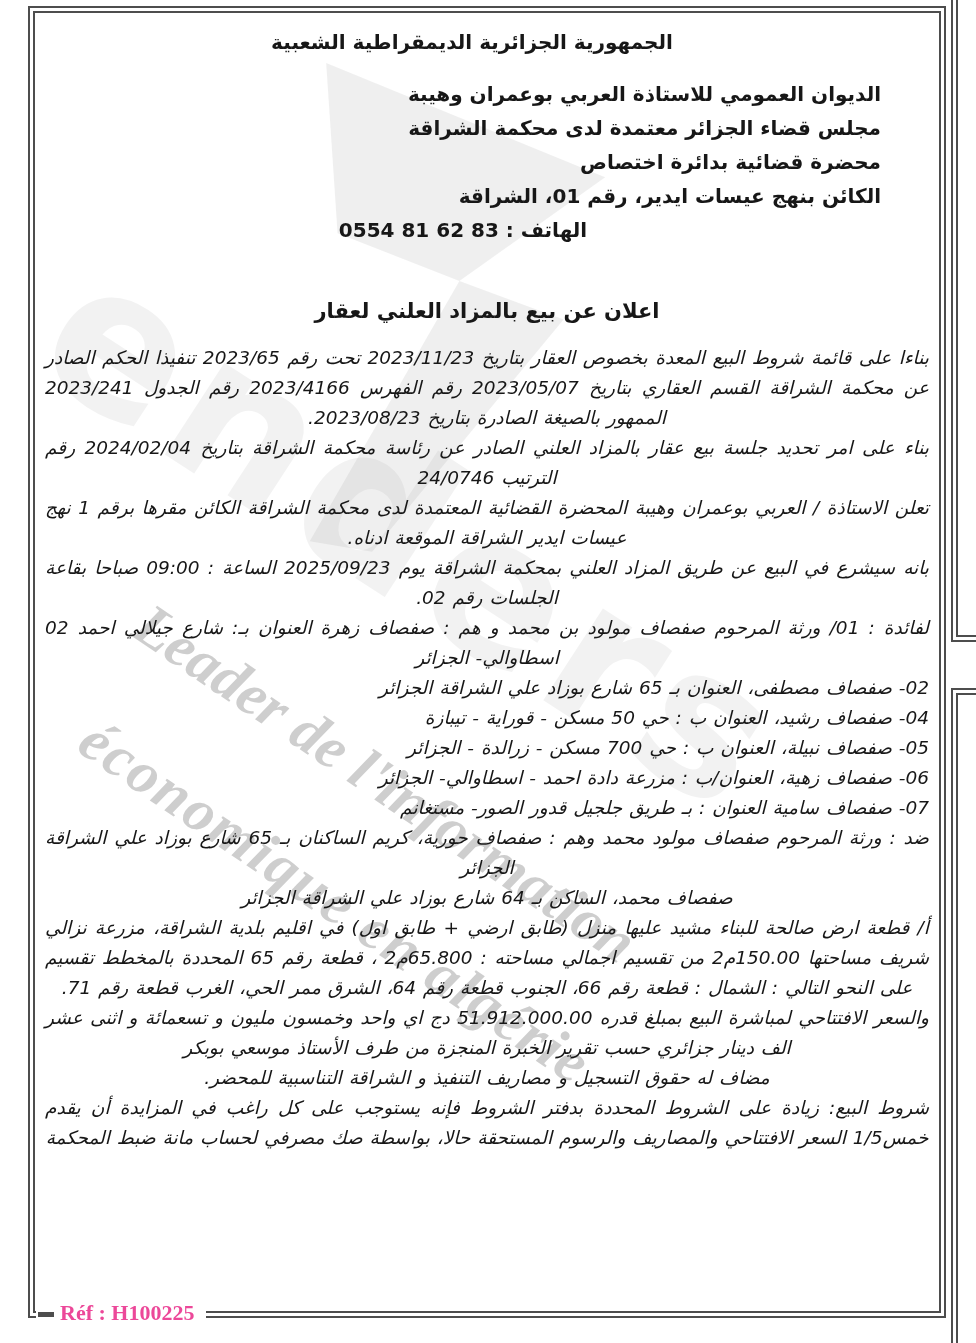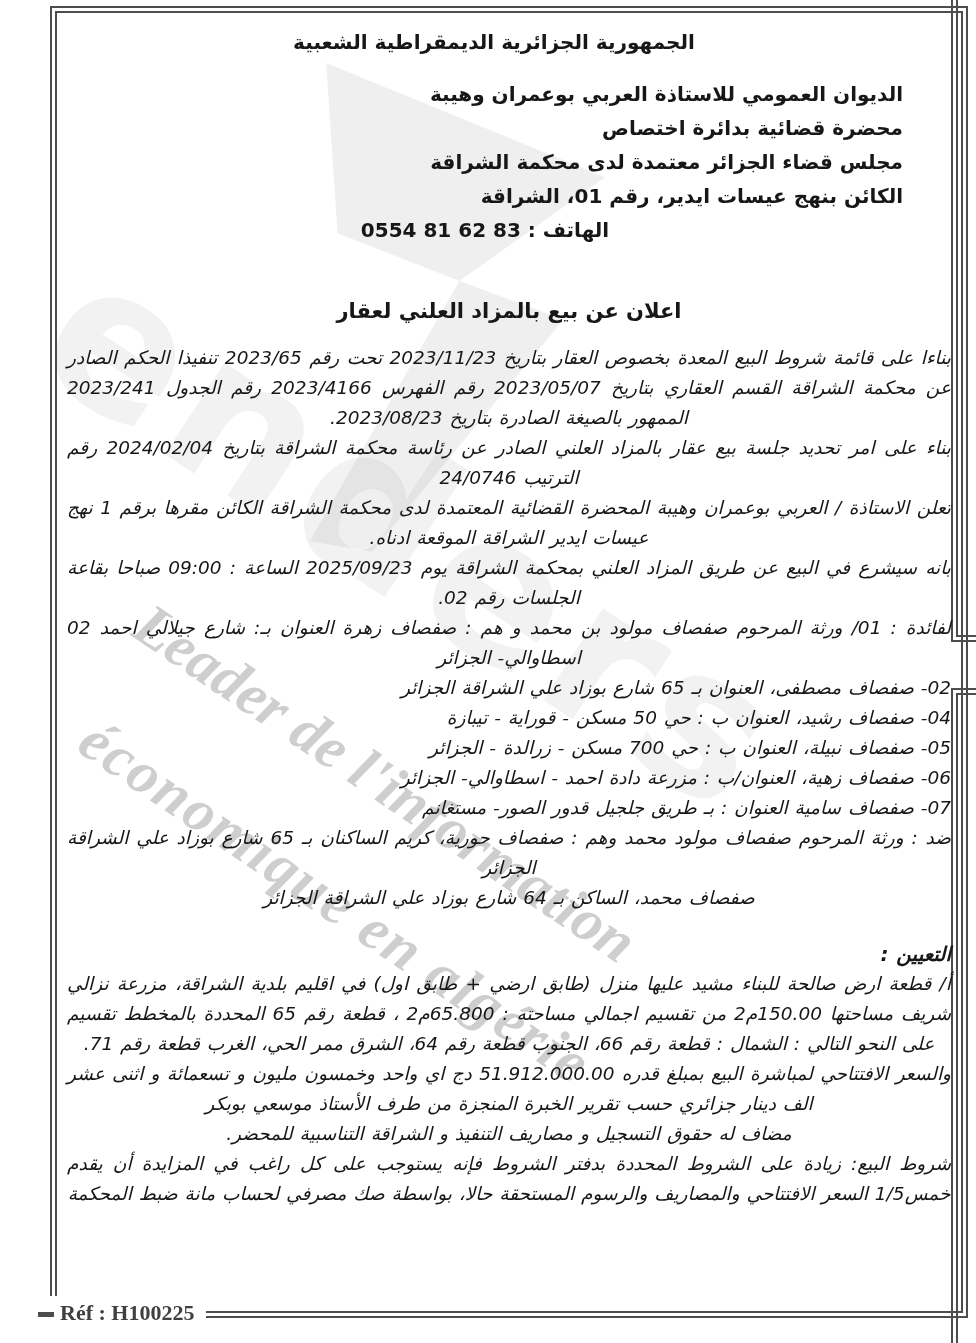--- a/index.html
+++ b/index.html
@@ -4,21 +4,21 @@
 <style>
   html,body{margin:0;padding:0;}
   body{
     width:976px;height:1343px;position:relative;overflow:hidden;
     background:#ffffff;color:#171717;
     font-family:"DejaVu Sans",sans-serif;
   }
   .main-box{
     position:absolute;left:28px;top:6px;width:918px;height:1312px;
     box-sizing:border-box;border:7px double #4d4d4d;
-    padding:6px 10px 0 10px;direction:rtl;overflow:hidden;background:transparent;margin-left:22px;
+    padding:6px 10px 0 10px;direction:rtl;overflow:hidden;background:transparent;
   }
   
   .side-box-top{
     position:absolute;left:951px;top:-10px;width:40px;height:652px;box-sizing:border-box;
     border-left:7px double #4d4d4d;border-bottom:7px double #4d4d4d;
   }
   .side-box-bottom{
     position:absolute;left:951px;top:688px;width:40px;height:670px;box-sizing:border-box;
     border-left:7px double #4d4d4d;border-top:7px double #4d4d4d;
   }
@@ -60,21 +60,21 @@
   .block.center{text-align:left;text-align-last:center;}
   .block.heading{
     font-weight:bold;text-align:right;text-align-last:right;
     margin-top:26px;font-size:20px;
   }
   
   .ref-label{
     position:absolute;left:36px;top:1296px;z-index:3;
     background:#ffffff;padding:0 12px 0 2px;
     font-family:"Liberation Serif",serif;font-weight:bold;font-size:22px;
-    color:#404040;direction:ltr;line-height:34px;white-space:nowrap;
+    color:#ec4899;direction:ltr;line-height:34px;white-space:nowrap;
   }
   .ref-stub{
     display:inline-block;width:16px;height:5px;background:#4d4d4d;
     vertical-align:middle;margin-right:6px;
   }
 </style>
 </head>
 <body>
 
 <div class="wm-wrap">
@@ -90,43 +90,42 @@
 </div>
 
 <div class="side-box-top"></div>
 <div class="side-box-bottom"></div>
 
 <div class="main-box">
   <div class="doc-header">
     <div class="country">الجمهورية الجزائرية الديمقراطية الشعبية</div>
     <div>
         <div class="office-line">الديوان العمومي للاستاذة العربي بوعمران وهيبة</div>
+        <div class="office-line">مجلس قضاء الجزائر معتمدة لدى محكمة الشراقة</div>
         <div class="office-line">محضرة قضائية بدائرة اختصاص</div>
-        <div class="office-line">مجلس قضاء الجزائر معتمدة لدى محكمة الشراقة</div>
         <div class="office-line">الكائن بنهج عيسات ايدير، رقم 01، الشراقة</div>
       </div>
     <div class="phone-line"><span>الهاتف :</span> <span class="phone-number">0554 81 62 83</span></div>
   </div>
 
   <div class="doc-title">اعلان عن بيع بالمزاد العلني لعقار</div>
 
   <div class="doc-body">
       <div class="block p">بناءا على قائمة شروط البيع المعدة  بخصوص العقار بتاريخ 2023/11/23 تحت رقم 2023/65  تنفيذا  الحكم الصادر عن محكمة الشراقة القسم العقاري بتاريخ 2023/05/07 رقم الفهرس 2023/4166 رقم الجدول 2023/241 الممهور بالصيغة الصادرة بتاريخ 2023/08/23.</div>
       <div class="block p">بناء على امر تحديد جلسة بيع عقار بالمزاد العلني الصادر عن رئاسة محكمة الشراقة بتاريخ 2024/02/04 رقم الترتيب 24/0746</div>
       <div class="block p">تعلن الاستاذة / العربي بوعمران وهيبة  المحضرة القضائية المعتمدة لدى محكمة الشراقة الكائن مقرها برقم 1 نهج عيسات ايدير الشراقة الموقعة ادناه.</div>
       <div class="block p">بانه سيشرع في البيع عن طريق المزاد العلني بمحكمة الشراقة يوم 2025/09/23 الساعة : 09:00 صباحا بقاعة الجلسات رقم 02.</div>
       <div class="block p">لفائدة : 01/ ورثة المرحوم صفصاف مولود بن محمد و هم : صفصاف زهرة العنوان بـ: شارع جيلالي احمد 02 اسطاوالي- الجزائر</div>
       <div class="block item">02- صفصاف مصطفى، العنوان بـ 65 شارع بوزاد علي  الشراقة الجزائر</div>
       <div class="block item">04- صفصاف رشيد، العنوان ب : حي 50 مسكن - قوراية - تيبازة</div>
       <div class="block item">05- صفصاف نبيلة، العنوان ب : حي 700 مسكن - زرالدة - الجزائر</div>
       <div class="block item">06- صفصاف زهية، العنوان/ب : مزرعة دادة احمد - اسطاوالي- الجزائر</div>
       <div class="block item">07- صفصاف سامية العنوان : بـ طريق جلجيل قدور الصور- مستغانم</div>
       <div class="block p">ضد : ورثة المرحوم صفصاف مولود محمد وهم : صفصاف حورية، كريم الساكنان بـ 65 شارع بوزاد علي الشراقة الجزائر</div>
       <div class="block center">صفصاف محمد، الساكن بـ 64 شارع بوزاد علي الشراقة الجزائر</div>
-      <div class="block heading">التعيين :</div>
       <div class="block p">أ/ قطعة ارض صالحة للبناء مشيد عليها منزل (طابق ارضي + طابق اول) في اقليم بلدية الشراقة، مزرعة نزالي شريف مساحتها 150.00م2 من تقسيم اجمالي مساحته : 65.800م2 ، قطعة رقم 65 المحددة بالمخطط تقسيم على النحو التالي : الشمال : قطعة رقم 66، الجنوب قطعة رقم 64، الشرق ممر الحي، الغرب قطعة رقم 71.</div>
       <div class="block p">والسعر الافتتاحي لمباشرة البيع بمبلغ قدره 51.912.000.00 دج اي واحد وخمسون مليون و تسعمائة و اثنى عشر الف دينار جزائري حسب تقرير الخبرة المنجزة من طرف الأستاذ موسعي بوبكر</div>
       <div class="block p">مضاف له حقوق التسجيل و مصاريف التنفيذ و الشراقة التناسبية للمحضر.</div>
       <div class="block p">شروط البيع: زيادة على الشروط المحددة بدفتر الشروط فإنه يستوجب على كل راغب في المزايدة أن يقدم خمس1/5 السعر الافتتاحي والمصاريف والرسوم المستحقة حالا، بواسطة صك مصرفي لحساب مانة ضبط المحكمة</div>
     </div>
 </div>
 
 <div class="ref-label"><span class="ref-stub"></span><span>Réf : H100225</span></div>
 
 </body></html>

